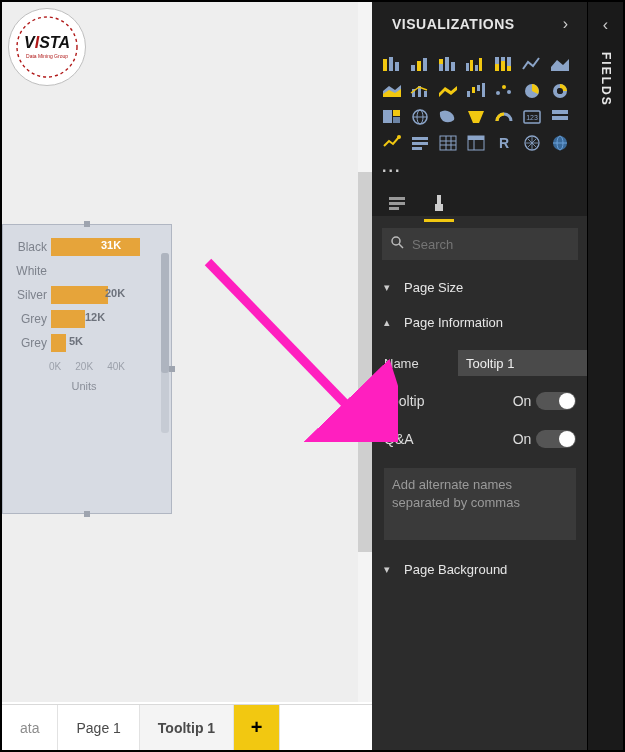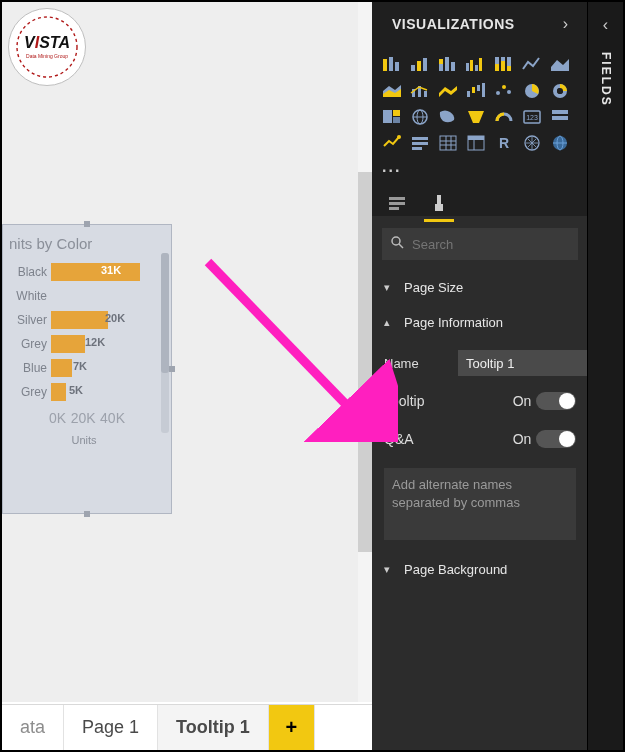--- a/index.html
+++ b/index.html
@@ -39,42 +39,42 @@
   }
   .chart-title { font-size:15px; color:#8a8f99; padding:0 0 8px 6px; }
   .bars { padding-left:6px; }
   .bar-row { display:flex; align-items:center; height:24px; font-size:12px; color:#7d828c; }
   .bar-label { width:42px; text-align:right; padding-right:4px; }
   .bar-track { flex:1; position:relative; height:18px; }
   .bar-fill { position:absolute; left:0; top:0; height:18px; background:#e6a43a; }
   .bar-value { position:absolute; top:1px; font-size:11px; font-weight:600; }
   .bar-value.inside { color:#fff; }
   .bar-value.outside { color:#6d727c; }
-  .axis { display:flex; font-size:14px; color:#9ca1ab; padding:6px 0 0 46px; justify-content:space-between; width:122px;}
+  .axis { display:flex; font-size:10px; color:#9ca1ab; padding:6px 0 0 46px; justify-content:space-between; width:122px;}
   .axis span { flex:0 0 auto; }
   .axis-title { text-align:center; font-size:11px; color:#8a8f99; padding-top:8px; }
   .chart-scroll {
     position:absolute; right:2px; top:28px; width:8px; height:180px;
     background:#c6cbd4; border-radius:3px;
   }
   .chart-thumb { position:absolute; top:0; width:8px; height:120px; background:#aeb4bf; border-radius:3px; }
   .chart-handles .h { position:absolute; width:6px; height:6px; background:#9ea4af; }
   .chart-handles .t { left:50%; top:-4px; margin-left:-3px;}
   .chart-handles .b { left:50%; bottom:-4px; margin-left:-3px;}
   .chart-handles .r { right:-4px; top:50%; margin-top:-3px;}
 
   
   .tab-strip {
     position:absolute; left:0; bottom:0; width:370px; height:46px;
     background:#fff; border-top:1px solid #d9d9d9;
     display:flex; align-items:stretch;
   }
   .tab {
     padding:0 18px; display:flex; align-items:center;
-    font-size:18px; color:#4a4a4a; border-right:1px solid #e2e2e2;
+    font-size:14px; color:#4a4a4a; border-right:1px solid #e2e2e2;
     background:#fff; cursor:pointer;
   }
   .tab.first { color:#8d8d8d; }
   .tab.active { background:#f4f4f4; font-weight:600; }
   .tab.add { background:#f2c811; color:#000; font-size:20px; font-weight:bold; width:46px; justify-content:center; padding:0;}
   .canvas-scroll { position:absolute; right:0; top:0; width:14px; height:700px; background:#f4f4f4;}
   .canvas-scroll .thumb { position:absolute; top:170px; width:14px; height:380px; background:#cfcfcf;}
 
   
   .viz-pane {
@@ -133,21 +133,20 @@
 <div class="canvas-area">
   <div class="logo">
     <svg viewBox="0 0 70 70">
       <circle cx="35" cy="35" r="30" fill="none" stroke="#b01818" stroke-width="1.4" stroke-dasharray="3 3"></circle>
       <text x="35" y="36" text-anchor="middle" font-family="Arial" font-size="16" font-weight="700" font-style="italic" fill="#111">V<tspan fill="#b01818">I</tspan>STA</text>
       <text x="35" y="46" text-anchor="middle" font-size="5" fill="#b01818">Data Mining Group</text>
     </svg>
   </div>
 
   <div class="chart-tile">
-    <div class="chart-title">nits by Color</div>
     <div class="bars">
       <div class="bar-row">
           <div class="bar-label">Black</div>
           <div class="bar-track">
             <div class="bar-fill" style="width:78%"></div>
             <span class="bar-value inside" style="left:50px">31K</span>
           </div>
         </div>
       <div class="bar-row">
           <div class="bar-label">White</div>
@@ -157,27 +156,20 @@
           <div class="bar-track">
             <div class="bar-fill" style="width:50%"></div>
             <span class="bar-value outside" style="left:54px">20K</span>
           </div>
         </div>
       <div class="bar-row">
           <div class="bar-label">Grey</div>
           <div class="bar-track">
             <div class="bar-fill" style="width:30%"></div>
             <span class="bar-value outside" style="left:34px">12K</span>
-          </div>
-        </div>
-      <div class="bar-row">
-          <div class="bar-label">Blue</div>
-          <div class="bar-track">
-            <div class="bar-fill" style="width:18%"></div>
-            <span class="bar-value outside" style="left:22px">7K</span>
           </div>
         </div>
       <div class="bar-row">
           <div class="bar-label">Grey</div>
           <div class="bar-track">
             <div class="bar-fill" style="width:13%"></div>
             <span class="bar-value outside" style="left:18px">5K</span>
           </div>
         </div>
     </div>

